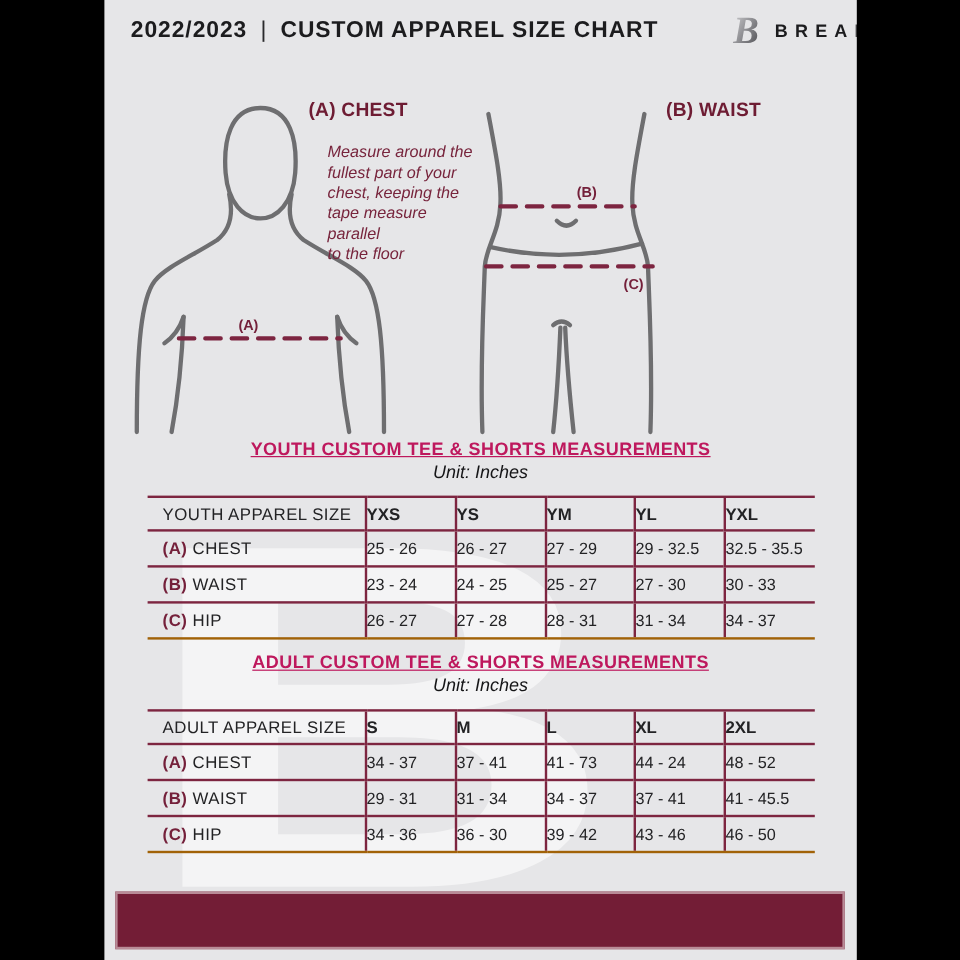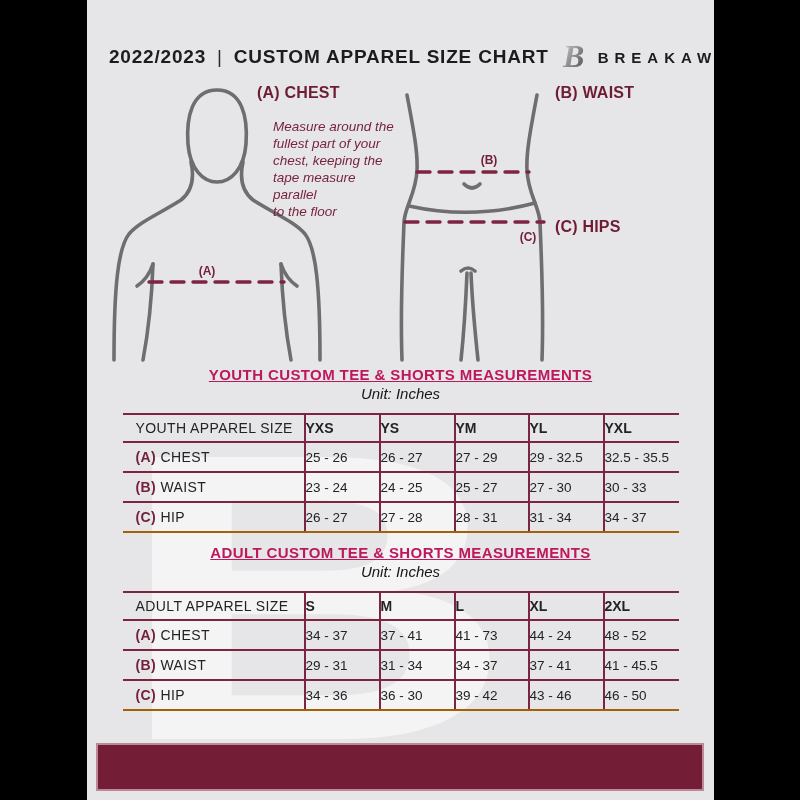--- a/index.html
+++ b/index.html
@@ -6,22 +6,22 @@
   .stage{position:relative;width:800px;height:800px;background:#000;overflow:hidden;
          font-family:"Liberation Sans",sans-serif;}
   .page{position:absolute;left:87px;top:0;width:627px;height:800px;background:#E6E6E8;overflow:hidden;}
 
   
   .watermark{position:absolute;left:28px;top:438px;font-size:410px;line-height:.78;font-weight:bold;
              color:rgba(255,255,255,.55);transform:scaleX(1.35);transform-origin:left top;
              z-index:0;user-select:none;}
 
   
-  .hdr{position:absolute;left:22px;right:12px;top:40px;height:34px;display:flex;
-       align-items:center;justify-content:space-between;z-index:1;}
+  .hdr{position:absolute;left:22px;right:12px;top:9px;height:34px;display:flex;
+       align-items:center;justify-content:space-between;z-index:1;gap:48px;}
   .hdr-title{font-size:19px;font-weight:bold;letter-spacing:.8px;color:#1C1C1E;white-space:nowrap;}
   .hdr-sep{margin:0 11px;font-weight:normal;color:#2a2a2c;}
   .brand{display:flex;align-items:center;gap:9px;}
   .brand-name{font-size:15px;font-weight:bold;letter-spacing:6px;color:#1C1C1E;}
 
   
   .diagrams{position:absolute;left:0;right:0;top:82px;height:286px;z-index:1;}
   .fig{position:absolute;top:0;}
   .fig path,.fig ellipse{fill:none;stroke:#6E6E70;stroke-width:3.6;stroke-linecap:round;}
   .fig .dash{stroke:#7D2540;stroke-width:3.4;stroke-dasharray:13 9;}
@@ -113,21 +113,20 @@
         <p>Measure around the
 fullest part of your
 chest, keeping the
 tape measure parallel
 to the floor</p>
       </div>
       <div class="instr" style="left:468px;top:2px">
         <h3>(B) WAIST</h3>
       </div>
       <div class="instr" style="left:468px;top:136px">
-        <h3>(C) HIPS</h3>
       </div>
     </div>
 
     <div class="tblock" style="top:366px">
       <div class="t-title">YOUTH CUSTOM TEE &amp; SHORTS MEASUREMENTS</div>
       <div class="t-unit">Unit: Inches</div>
       <table class="sizes">
         <colgroup>
             <col style="width:182px">
             <col style="width:75px">

